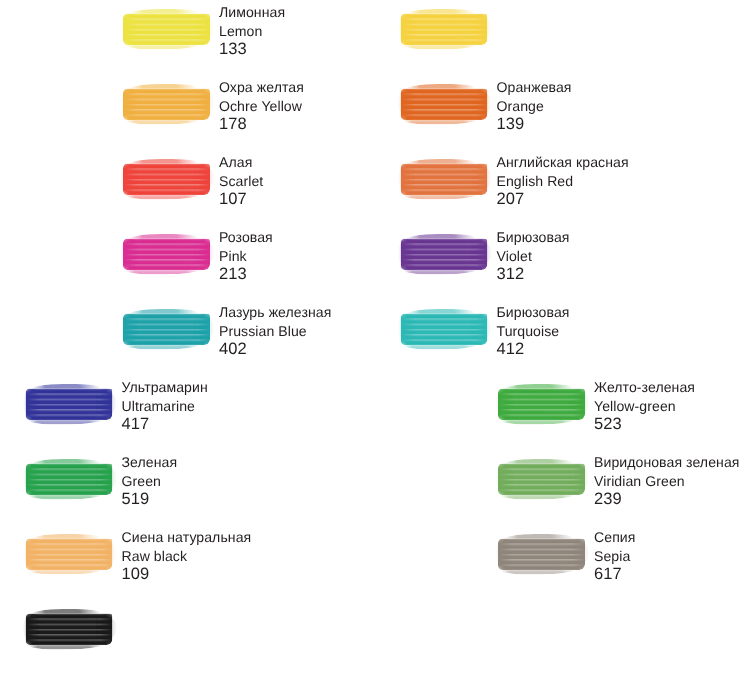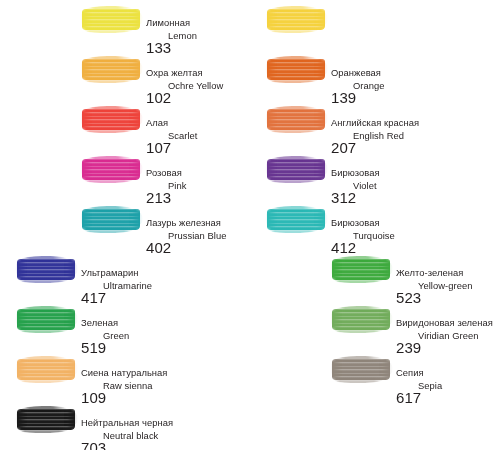--- a/index.html
+++ b/index.html
@@ -142,38 +142,37 @@
     height: 17px;
     background: var(--c);
     opacity: 0.42;
     border-radius: 60% 0 0 55%;
     -webkit-mask-image: linear-gradient(to left, #000 0%, transparent 100%);
     mask-image: linear-gradient(to left, #000 0%, transparent 100%);
   }
 
   .labels {
     margin-left: 6px;
-    padding-top: 17px;
+    padding-top: 2px;
     line-height: 12.6px;
     white-space: nowrap;
   }
 
   .name-ru {
     font-size: 9.4px;
     color: #231f20;
     letter-spacing: 0.05px;
   }
   .name-en {
     font-size: 9.4px;
     color: #231f20;
     letter-spacing: 0.05px;
-    margin-left: 22px;
   }
   .code {
-    font-size: 15px;
+    font-size: 11px;
     color: #231f20;
     letter-spacing: 0.05px;
   }
 </style>
 </head>
 <body>
 
 <div id="chart">
   <div class="swatch-grid">
       <div class="swatch-cell col-left">
@@ -206,21 +205,21 @@
           <div class="stroke-head"></div>
           <div class="stroke-base"></div>
           <div class="stroke-top"></div>
           <div class="stroke-bottom"></div>
           <div class="stroke-tail"></div>
           <div class="stroke-streaks"></div>
         </div>
         <div class="labels">
           <div class="name-ru">Охра желтая</div>
           <div class="name-en">Ochre Yellow</div>
-          <div class="code">102</div>
+          <div class="code">178</div>
         </div>
       </div>
       <div class="swatch-cell col-right">
         <div class="swatch" style="--c: #e0631b;">
           <div class="stroke-head"></div>
           <div class="stroke-base"></div>
           <div class="stroke-top"></div>
           <div class="stroke-bottom"></div>
           <div class="stroke-tail"></div>
           <div class="stroke-streaks"></div>
@@ -385,21 +384,21 @@
         <div class="swatch" style="--c: #f2b162;">
           <div class="stroke-head"></div>
           <div class="stroke-base"></div>
           <div class="stroke-top"></div>
           <div class="stroke-bottom"></div>
           <div class="stroke-tail"></div>
           <div class="stroke-streaks"></div>
         </div>
         <div class="labels">
           <div class="name-ru">Сиена натуральная</div>
-          <div class="name-en">Raw sienna</div>
+          <div class="name-en">Raw black</div>
           <div class="code">109</div>
         </div>
       </div>
       <div class="swatch-cell col-left">
         <div class="swatch" style="--c: #8d8378;">
           <div class="stroke-head"></div>
           <div class="stroke-base"></div>
           <div class="stroke-top"></div>
           <div class="stroke-bottom"></div>
           <div class="stroke-tail"></div>
@@ -413,20 +412,15 @@
       </div>
       <div class="swatch-cell col-right">
         <div class="swatch" style="--c: #141414;">
           <div class="stroke-head"></div>
           <div class="stroke-base"></div>
           <div class="stroke-top"></div>
           <div class="stroke-bottom"></div>
           <div class="stroke-tail"></div>
           <div class="stroke-streaks"></div>
         </div>
-        <div class="labels">
-          <div class="name-ru">Нейтральная черная</div>
-          <div class="name-en">Neutral black</div>
-          <div class="code">703</div>
-        </div>
       </div>
     </div>
 </div>
 
 </body></html>

